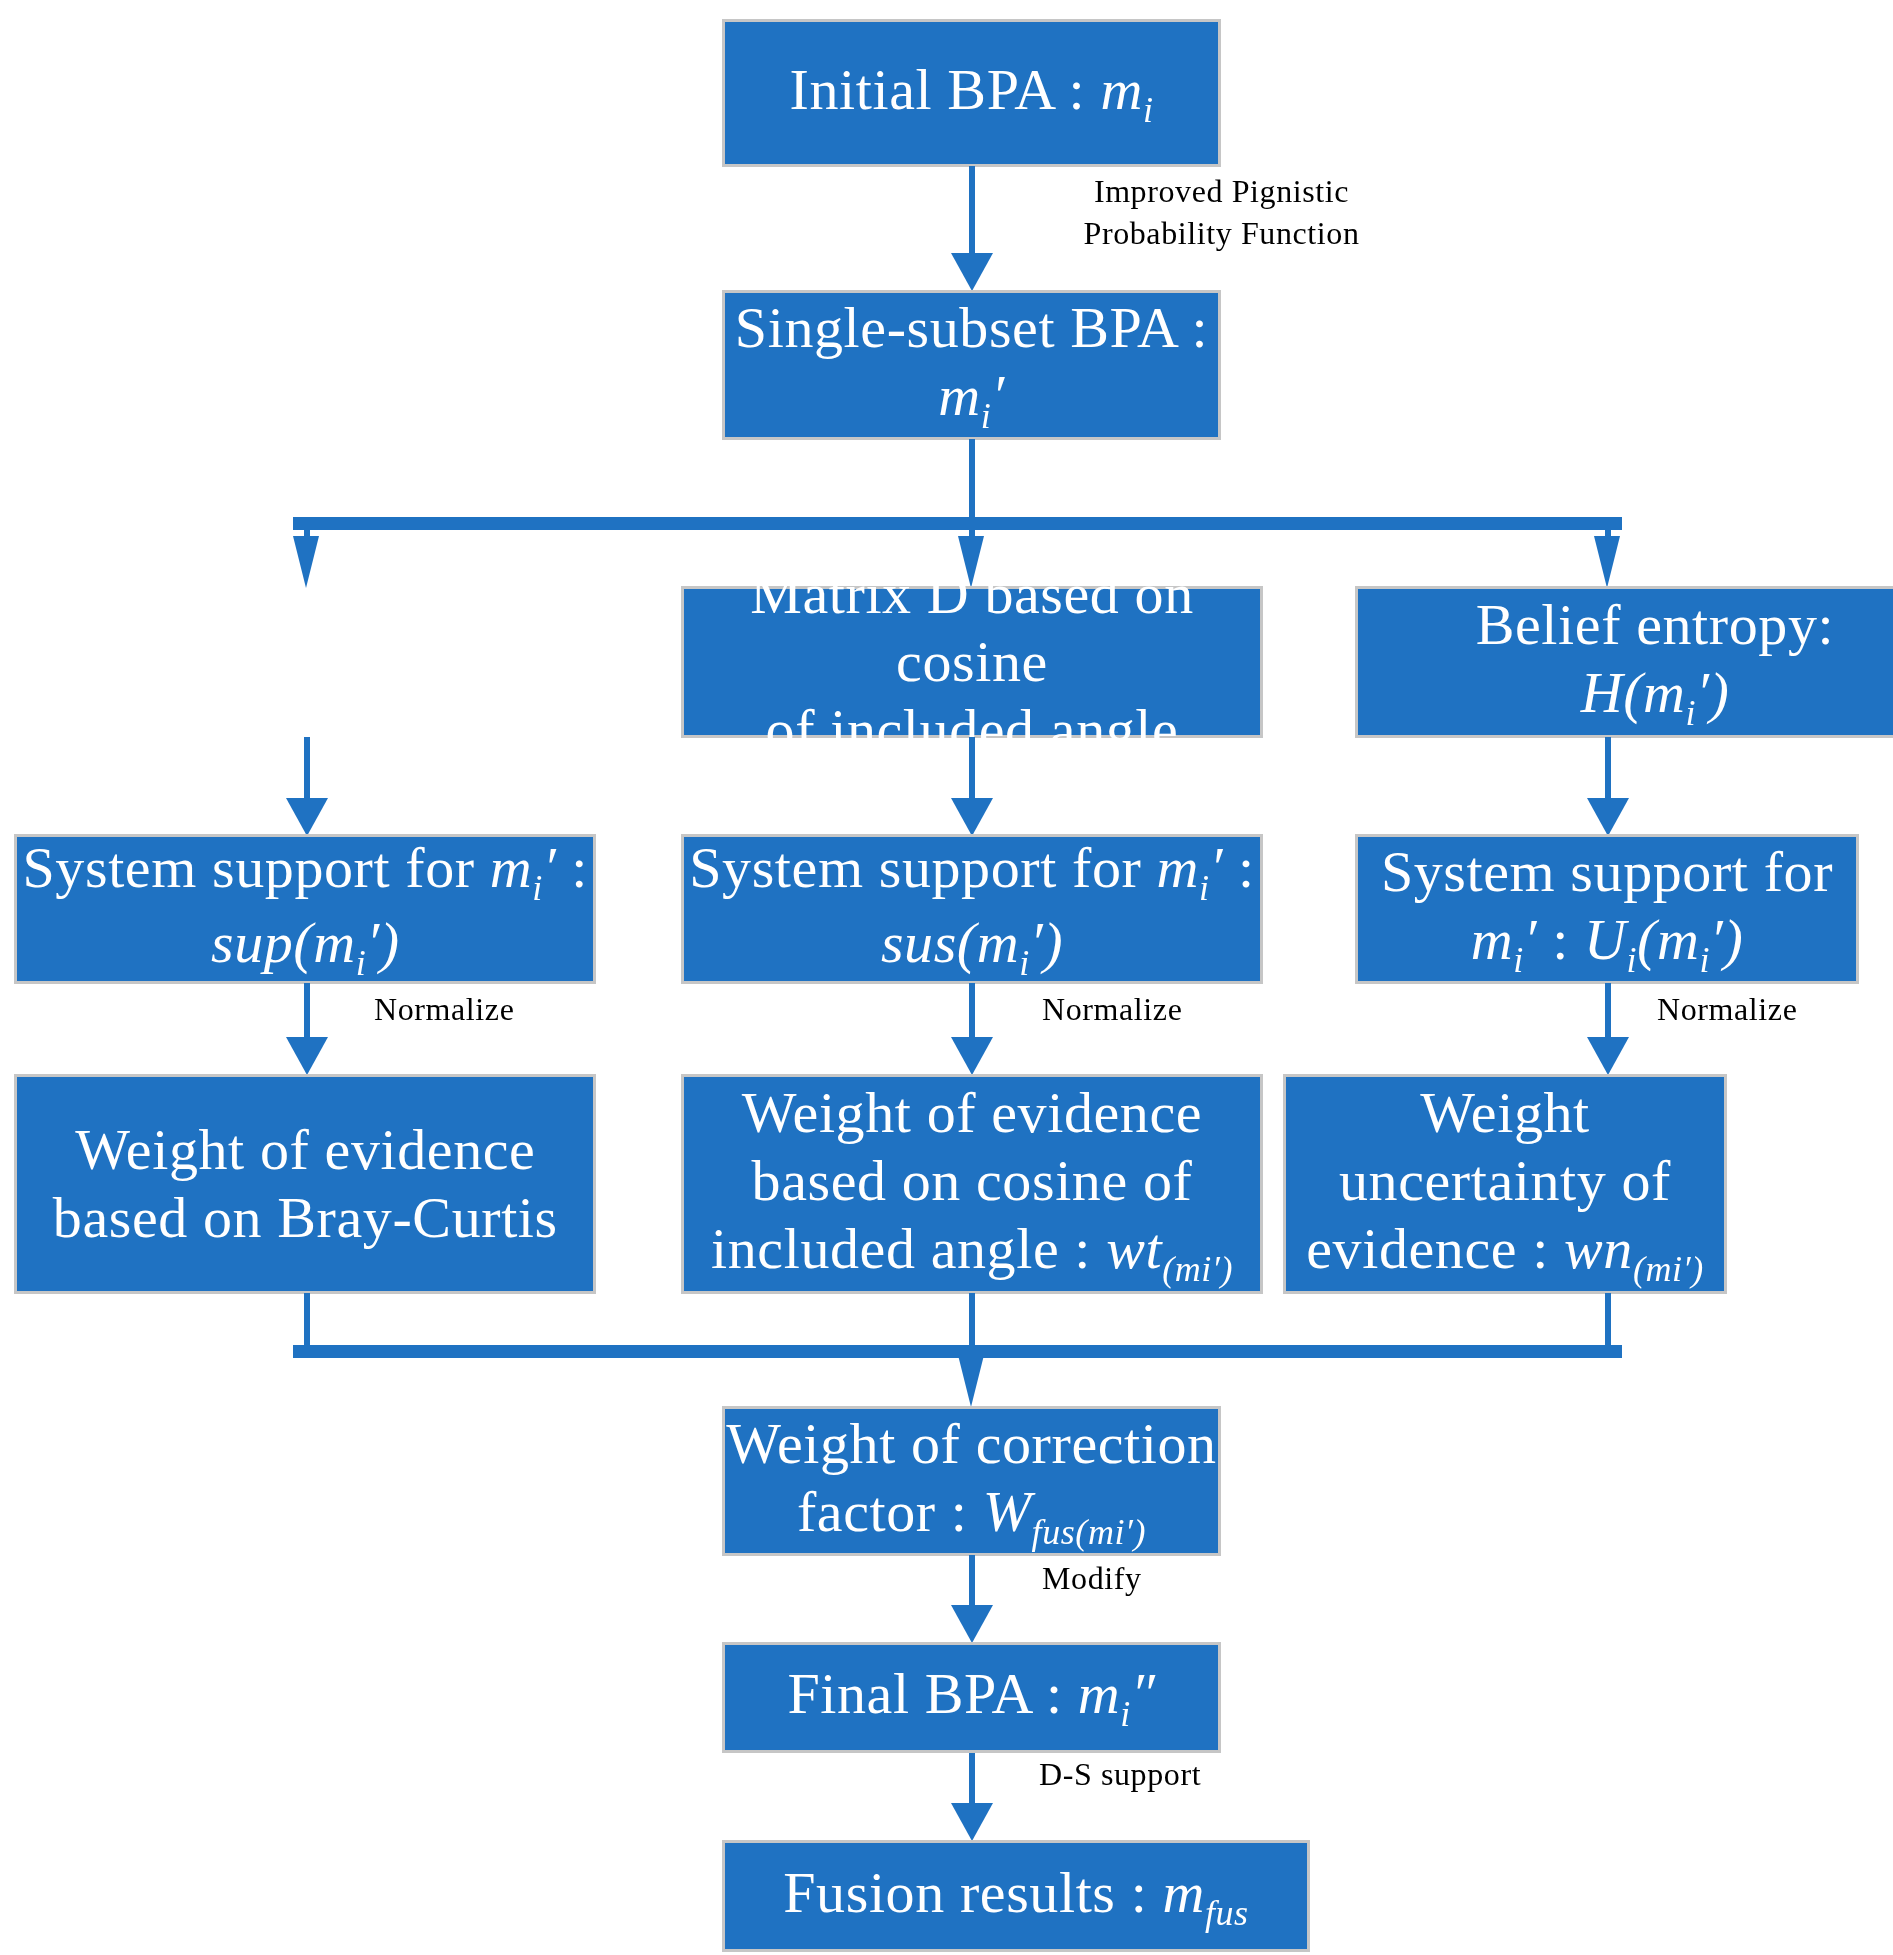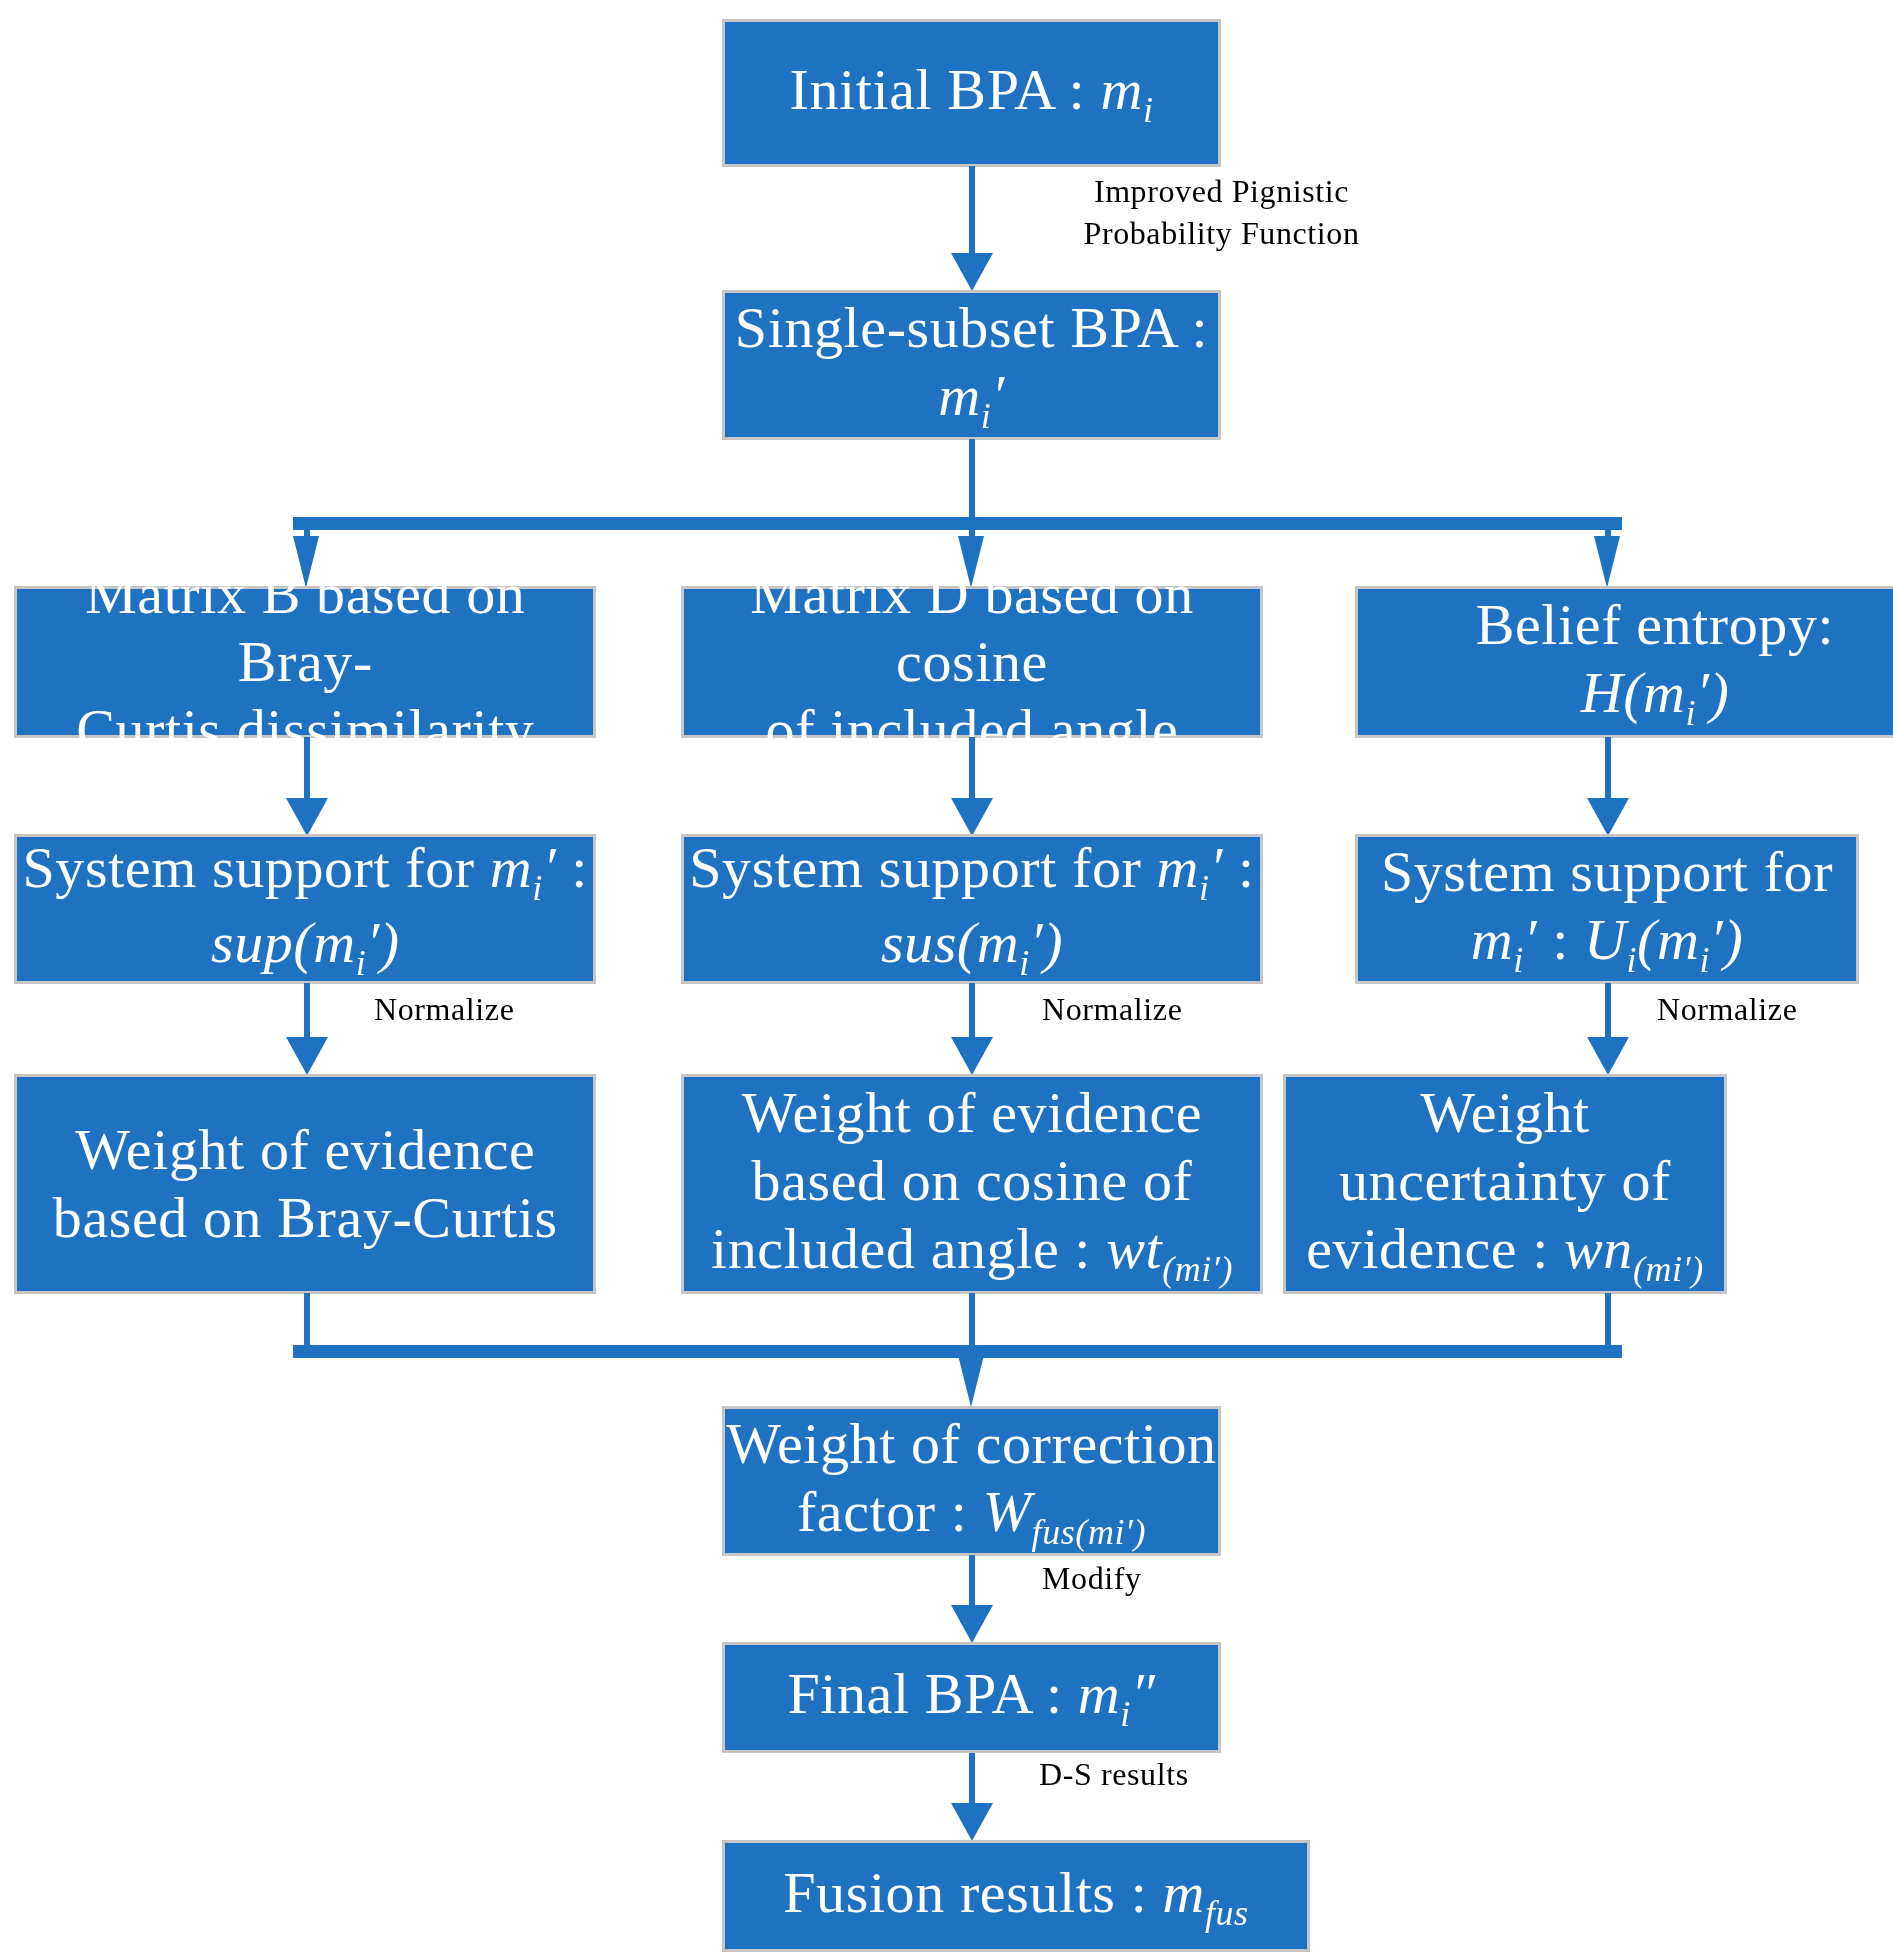--- a/index.html
+++ b/index.html
@@ -59,24 +59,20 @@
   <div class="stem" style="left:969px;top:439px;width:5.8px;height:79px"></div>
   <div class="bar" style="left:293px;top:517px;width:1329px;height:13px"></div>
 
   <div class="stem" style="left:304px;top:529px;width:5.8px;height:9px"></div>
   <div class="head spike" style="left:293px;top:536px"></div>
   <div class="stem" style="left:969px;top:529px;width:5.8px;height:9px"></div>
   <div class="head spike" style="left:958px;top:536px"></div>
   <div class="stem" style="left:1605px;top:529px;width:5.8px;height:9px"></div>
   <div class="head spike" style="left:1594px;top:536px"></div>
 
-  <div class="box" style="left:14.3px;top:586px;width:582px;height:152px">
-      <div><span>Matrix B based on Bray-</span></div>
-      <div><span>Curtis dissimilarity</span></div>
-    </div>
   <div class="box" style="left:681px;top:586px;width:582px;height:152px">
       <div><span>Matrix D based on cosine</span></div>
       <div><span>of included angle</span></div>
     </div>
   <div class="box" style="left:1355px;top:586px;width:600px;height:152px">
       <div><span>Belief entropy:</span></div>
       <div><span class="it">H(</span><span class="it">m</span><span class="it sub">i</span><span class="it">′)</span></div>
     </div>
 
   <div class="stem" style="left:304px;top:737px;width:5.8px;height:62px"></div>
@@ -140,20 +136,20 @@
   <div class="stem" style="left:969px;top:1555px;width:5.8px;height:52px"></div>
   <div class="head wide" style="left:951px;top:1605px"></div>
   <div class="lbl" style="left:1042px;top:1558px">Modify</div>
 
   <div class="box" style="left:722px;top:1642px;width:499px;height:111px">
       <div><span>Final BPA : </span><span class="it">m</span><span class="it sub">i</span><span class="it">″</span></div>
     </div>
 
   <div class="stem" style="left:969px;top:1753px;width:5.8px;height:52px"></div>
   <div class="head wide" style="left:951px;top:1803px"></div>
-  <div class="lbl" style="left:1039px;top:1754px">D-S results</div>
+  <div class="lbl" style="left:1039px;top:1754px">D-S support</div>
 
   <div class="box" style="left:722px;top:1840px;width:588px;height:112px">
       <div><span>Fusion results : </span><span class="it">m</span><span class="it sub">fus</span></div>
     </div>
 
 </div>
 
 
 </body></html>

